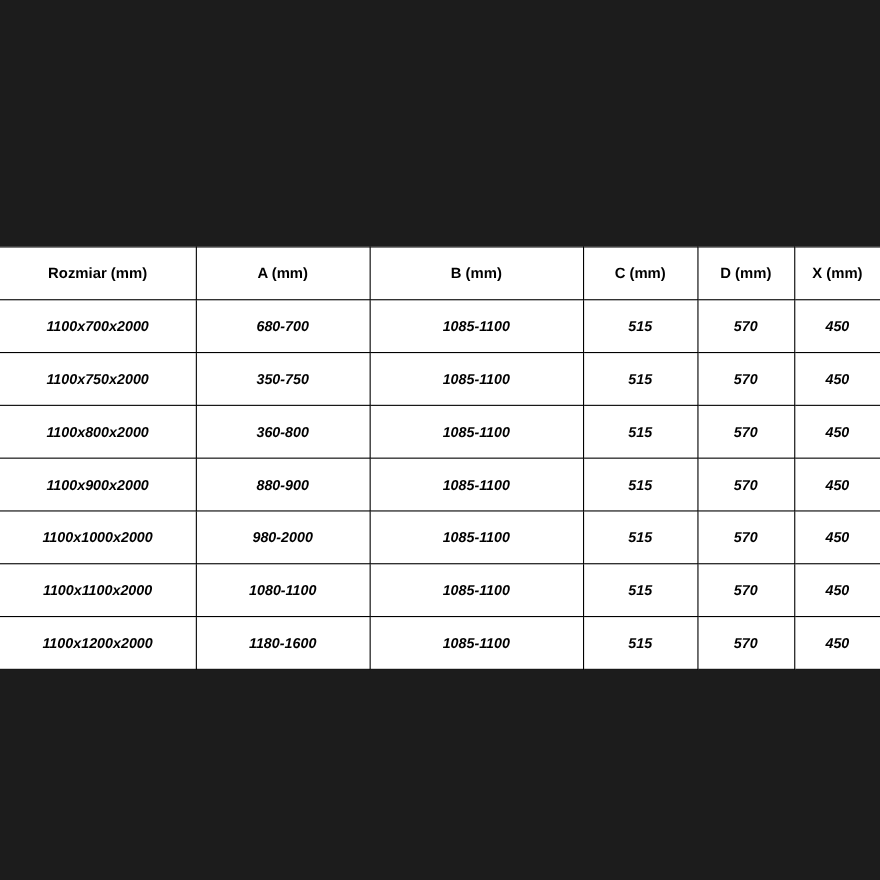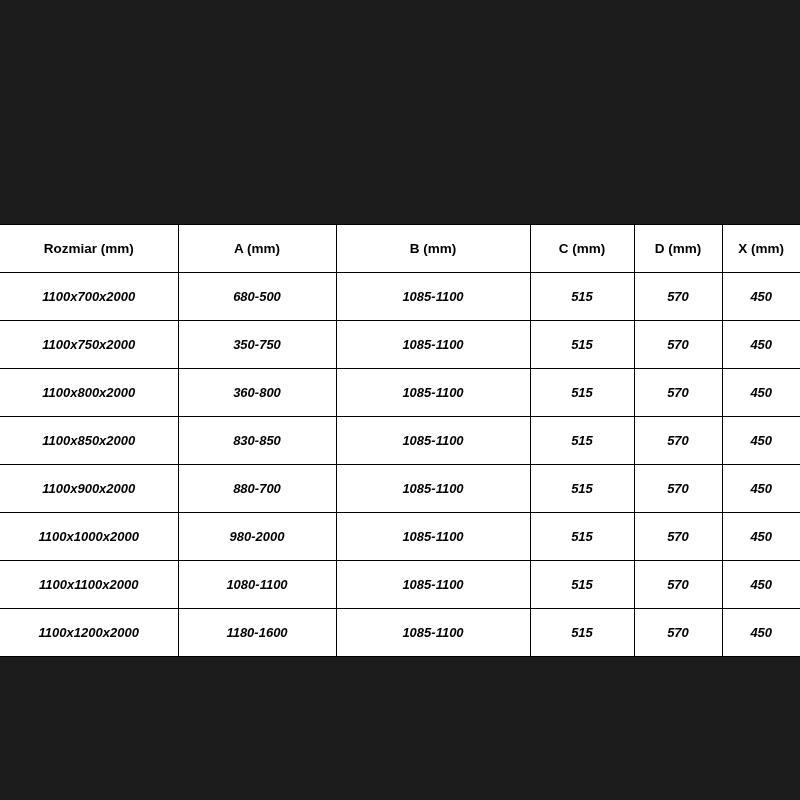--- a/index.html
+++ b/index.html
@@ -84,21 +84,21 @@
           <th>A (mm)</th>
           <th>B (mm)</th>
           <th>C (mm)</th>
           <th>D (mm)</th>
           <th>X (mm)</th>
         </tr>
       </thead>
       <tbody>
         <tr>
           <td>1100x700x2000</td>
-          <td>680-500</td>
+          <td>680-700</td>
           <td>1085-1100</td>
           <td>515</td>
           <td>570</td>
           <td>450</td>
         </tr>
         <tr>
           <td>1100x750x2000</td>
           <td>350-750</td>
           <td>1085-1100</td>
           <td>515</td>
@@ -107,30 +107,22 @@
         </tr>
         <tr>
           <td>1100x800x2000</td>
           <td>360-800</td>
           <td>1085-1100</td>
           <td>515</td>
           <td>570</td>
           <td>450</td>
         </tr>
         <tr>
-          <td>1100x850x2000</td>
-          <td>830-850</td>
-          <td>1085-1100</td>
-          <td>515</td>
-          <td>570</td>
-          <td>450</td>
-        </tr>
-        <tr>
           <td>1100x900x2000</td>
-          <td>880-700</td>
+          <td>880-900</td>
           <td>1085-1100</td>
           <td>515</td>
           <td>570</td>
           <td>450</td>
         </tr>
         <tr>
           <td>1100x1000x2000</td>
           <td>980-2000</td>
           <td>1085-1100</td>
           <td>515</td>

